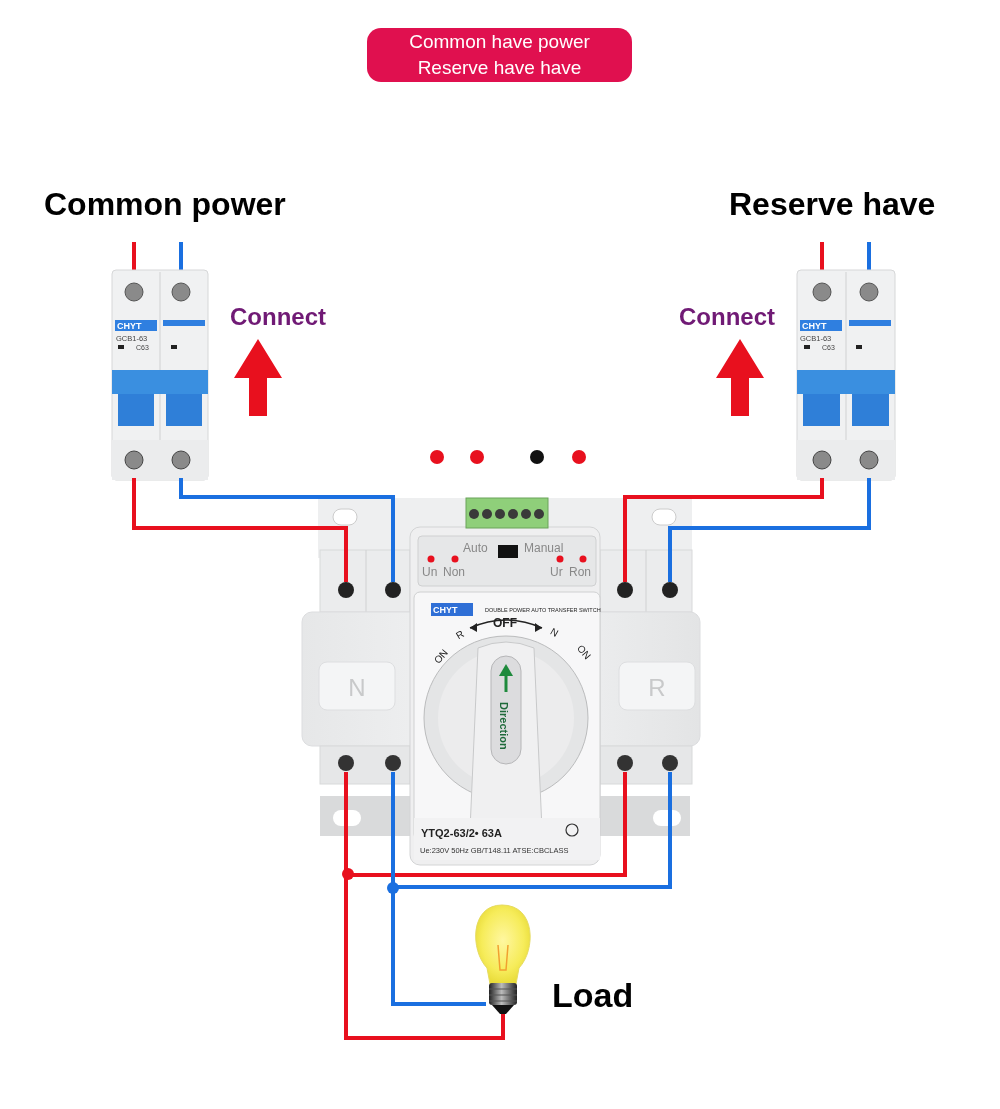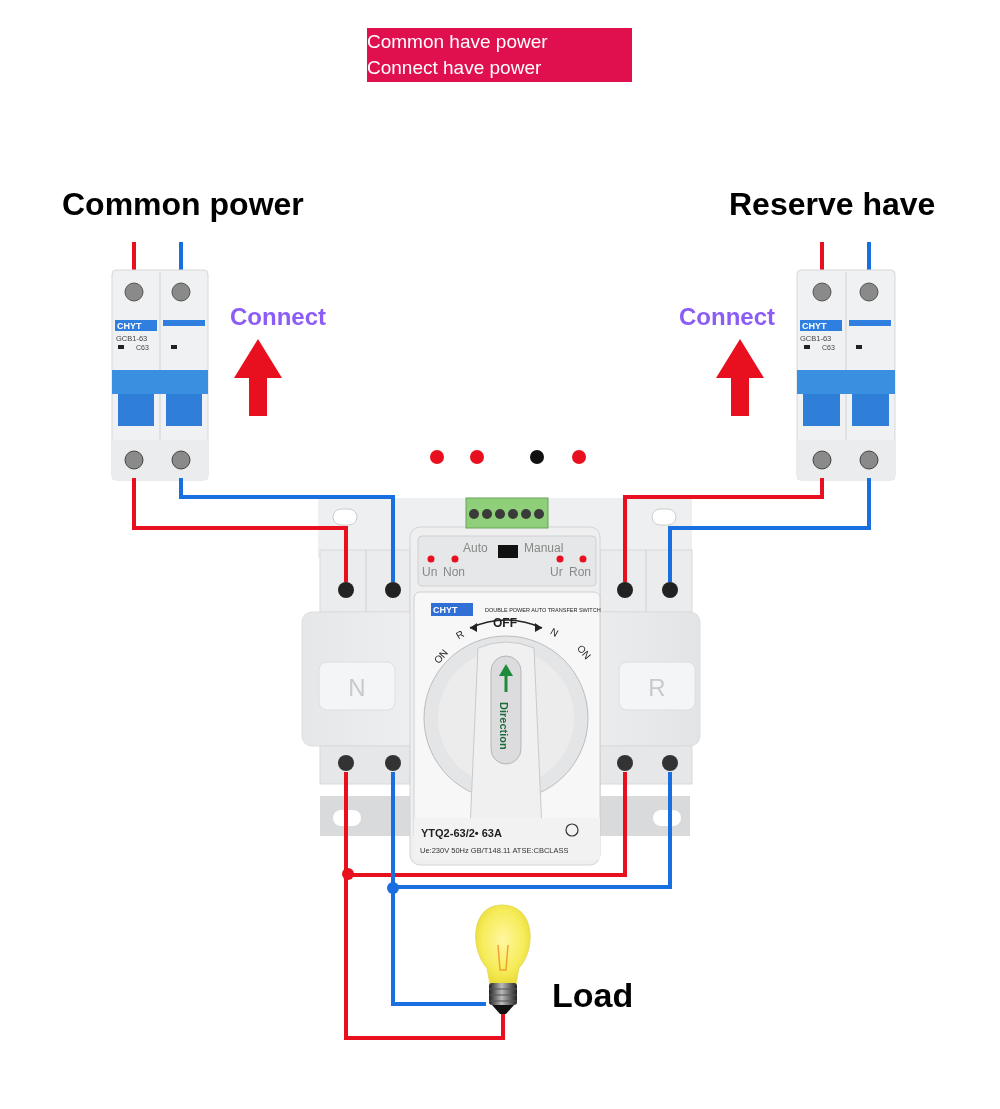--- a/index.html
+++ b/index.html
@@ -1,32 +1,32 @@
 <!DOCTYPE html>
 <html><head>
 <meta charset="utf-8">
 <style>
   html, body { margin:0; padding:0; background:#ffffff; }
   body { width:1000px; height:1109px; position:relative; overflow:hidden; font-family:"Liberation Sans", sans-serif; }
   .abs { position:absolute; }
-  .banner { left:367px; top:28px; width:265px; height:54px; background:#e0104f; border-radius:0; color:#fff; font-size:19px; line-height:26px; text-align:left; display:flex; flex-direction:column; justify-content:center; }
+  .banner { left:367px; top:28px; width:265px; height:54px; background:#e0104f; border-radius:14px; color:#fff; font-size:19px; line-height:26px; text-align:center; display:flex; flex-direction:column; justify-content:center; }
   .title { font-size:32px; font-weight:bold; color:#000; white-space:nowrap; }
-  .connect { font-size:24px; font-weight:bold; color:#8b5cf6;text-align:center; }
+  .connect { font-size:24px; font-weight:bold; color:#701a75;text-align:center; }
   .load { font-size:34px; font-weight:bold; color:#000; }
   svg text { font-family:"Liberation Sans", sans-serif; }
 </style>
 </head>
 <body>
 
 <div class="abs banner">
   <div>Common have power</div>
-  <div>Connect have power</div>
+  <div>Reserve have have</div>
 </div>
 
-<div class="abs title" style="left:62px; top:186px;">Common power</div>
+<div class="abs title" style="left:44px; top:186px;">Common power</div>
 <div class="abs title" style="left:729px; top:186px;">Reserve have</div>
 
 <div class="abs connect" style="left:230px; top:303px;">Connect</div>
 <div class="abs connect" style="left:679px; top:303px;">Connect</div>
 
 <svg class="abs" style="left:0; top:0;" width="1000" height="1109" viewBox="0 0 1000 1109">
   <defs>
     <linearGradient id="bulbGrad" cx="0.5" cy="0.4" x1="0" y1="0" x2="0" y2="1">
       <stop offset="0" stop-color="#fffbb0"></stop>
       <stop offset="1" stop-color="#f1e54a"></stop>

